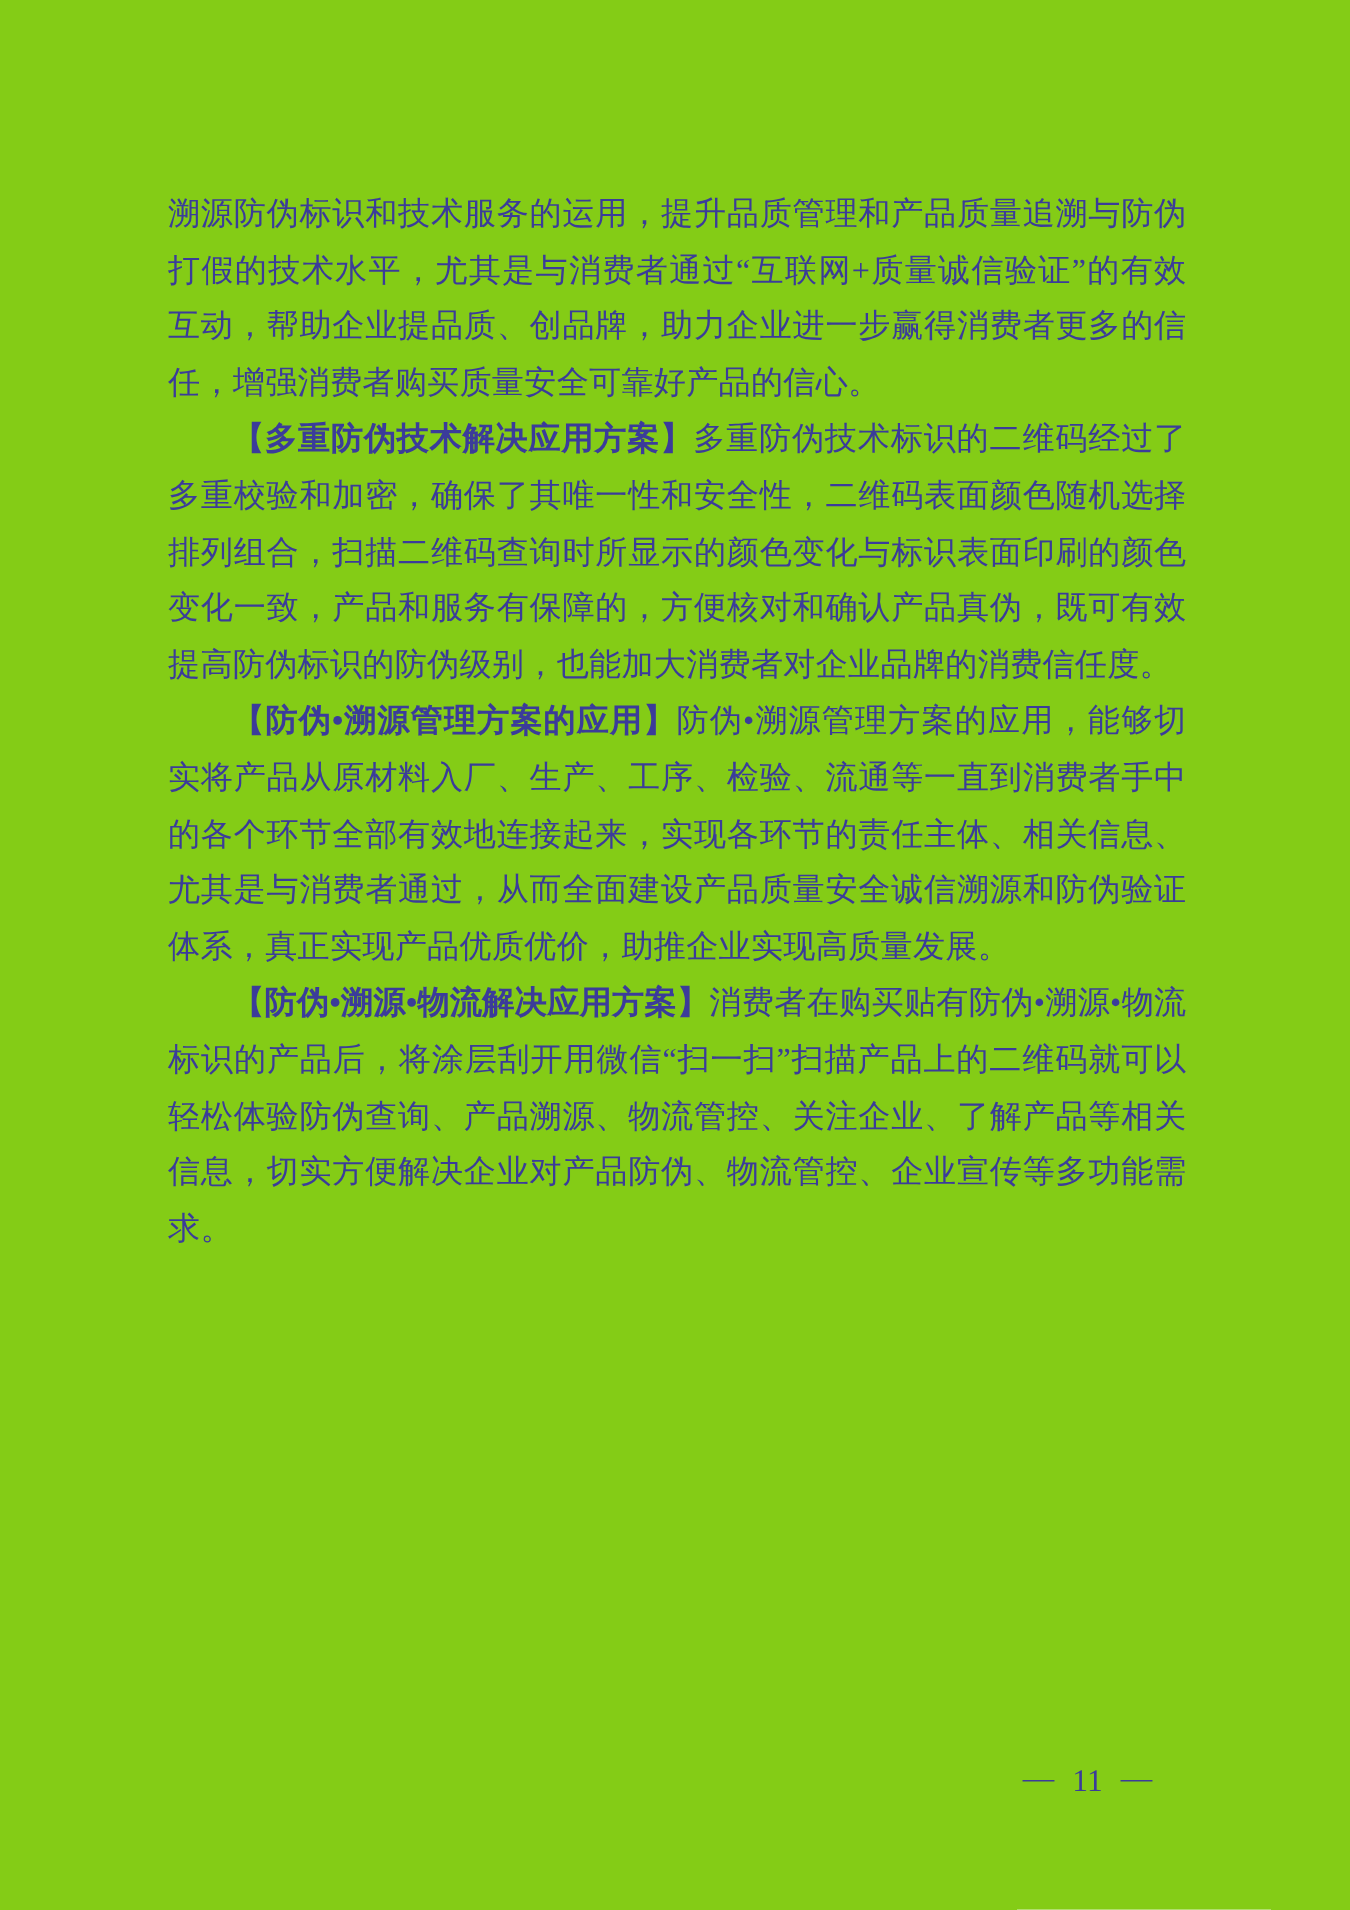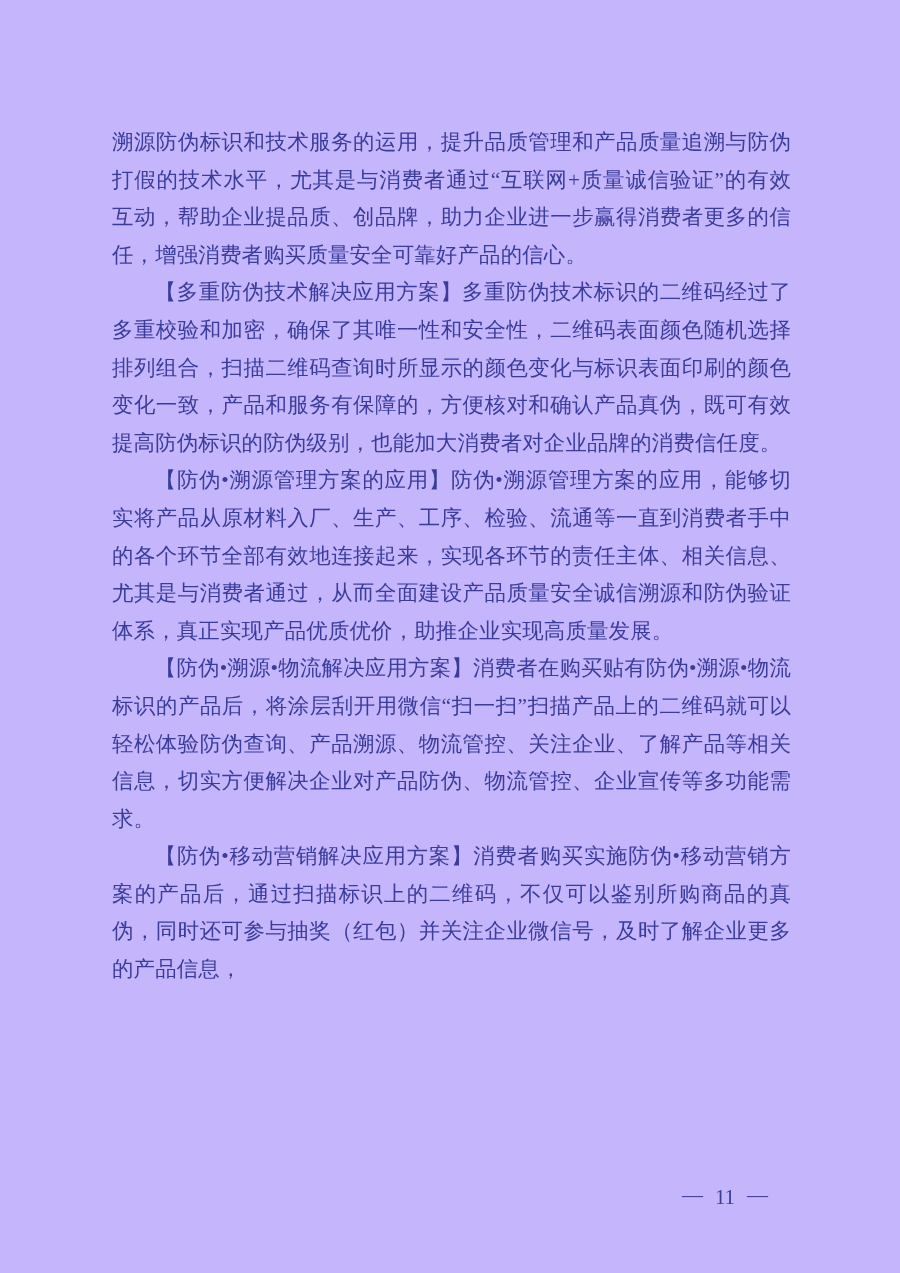--- a/index.html
+++ b/index.html
@@ -10,21 +10,21 @@
   body {
     position: relative;
     width: 900px;
     height: 1273px;
     overflow: hidden;
     font-family: "Liberation Serif", "DejaVu Serif", serif;
   }
   .sheet {
     position: absolute;
     inset: 0;
-    background: #c4b5fd;
+    background: #84cc16;
   }
   .content {
     position: absolute;
     left: 112px;
     top: 124px;
     width: 679px;
     color: #3b3c9a;
     font-size: 21.4px;
     line-height: 37.6px;
     text-align: justify;
@@ -33,59 +33,58 @@
   }
   .content p {
     margin: 0;
     padding: 0;
     text-indent: 2em;
   }
   .content p.no-indent {
     text-indent: 0;
   }
   .hdr {
-    font-weight: normal;
+    font-weight: bold;
   }
   .pagenum {
     position: absolute;
     top: 1170px;
     left: 655px;
     width: 140px;
     text-align: center;
     color: #3b3c9a;
     font-size: 21px;
     line-height: 26px;
     white-space: nowrap;
   }
   .pagenum .dash {
     letter-spacing: 0;
     position: relative;
     top: -2px;
   }
   .pagenum .num {
     display: inline-block;
-    margin: 14px 12px;
+    margin: 4px 12px;
     font-family: "Liberation Serif", "DejaVu Serif", serif;
   }
 </style>
 </head>
 <body>
 
 <div class="sheet">
 
   <div class="content">
 
     <p class="no-indent"><span>溯源防伪标识和技术服务的运用，提升品质管理和产品质量追溯与防伪打假的技术水平，尤其是与消费者通过“互联网+质量诚信验证”的有效互动，帮助企业提品质、创品牌，助力企业进一步赢得消费者更多的信任，增强消费者购买质量安全可靠好产品的信心。</span></p>
 
 
     <p><span class="hdr">【多重防伪技术解决应用方案】</span><span>多重防伪技术标识的二维码经过了多重校验和加密，确保了其唯一性和安全性，二维码表面颜色随机选择排列组合，扫描二维码查询时所显示的颜色变化与标识表面印刷的颜色变化一致，产品和服务有保障的，方便核对和确认产品真伪，既可有效提高防伪标识的防伪级别，也能加大消费者对企业品牌的消费信任度。</span></p>
 
     <p><span class="hdr">【防伪•溯源管理方案的应用】</span><span>防伪•溯源管理方案的应用，能够切实将产品从原材料入厂、生产、工序、检验、流通等一直到消费者手中的各个环节全部有效地连接起来，实现各环节的责任主体、相关信息、尤其是与消费者通过，从而全面建设产品质量安全诚信溯源和防伪验证体系，真正实现产品优质优价，助推企业实现高质量发展。</span></p>
 
     <p><span class="hdr">【防伪•溯源•物流解决应用方案】</span><span>消费者在购买贴有防伪•溯源•物流标识的产品后，将涂层刮开用微信“扫一扫”扫描产品上的二维码就可以轻松体验防伪查询、产品溯源、物流管控、关注企业、了解产品等相关信息，切实方便解决企业对产品防伪、物流管控、企业宣传等多功能需求。</span></p>
 
-    <p><span class="hdr">【防伪•移动营销解决应用方案】</span><span>消费者购买实施防伪•移动营销方案的产品后，通过扫描标识上的二维码，不仅可以鉴别所购商品的真伪，同时还可参与抽奖（红包）并关注企业微信号，及时了解企业更多的产品信息，</span></p>
 
   </div>
 
   <div class="pagenum"><span class="dash">—</span><span class="num">11</span><span class="dash">—</span></div>
 
 </div>
 
 </body></html>

